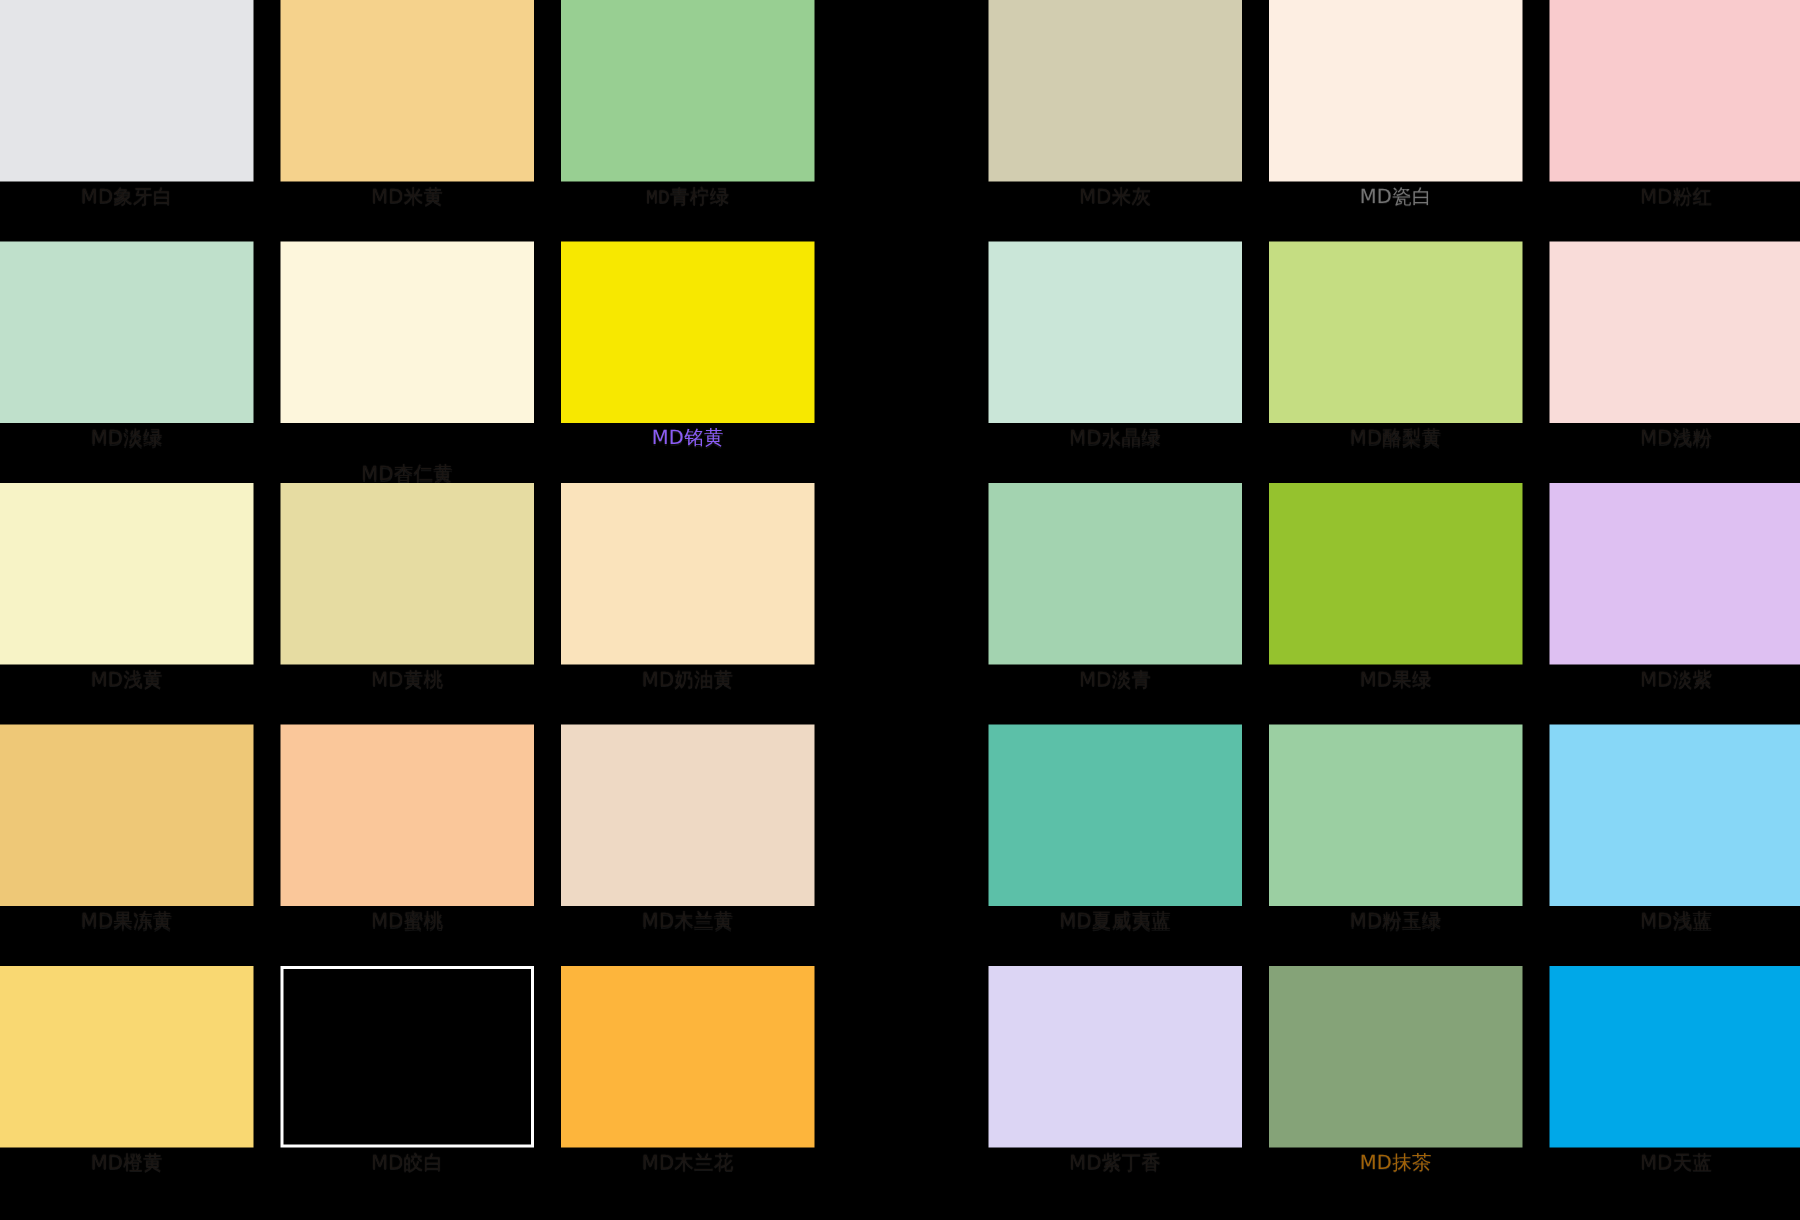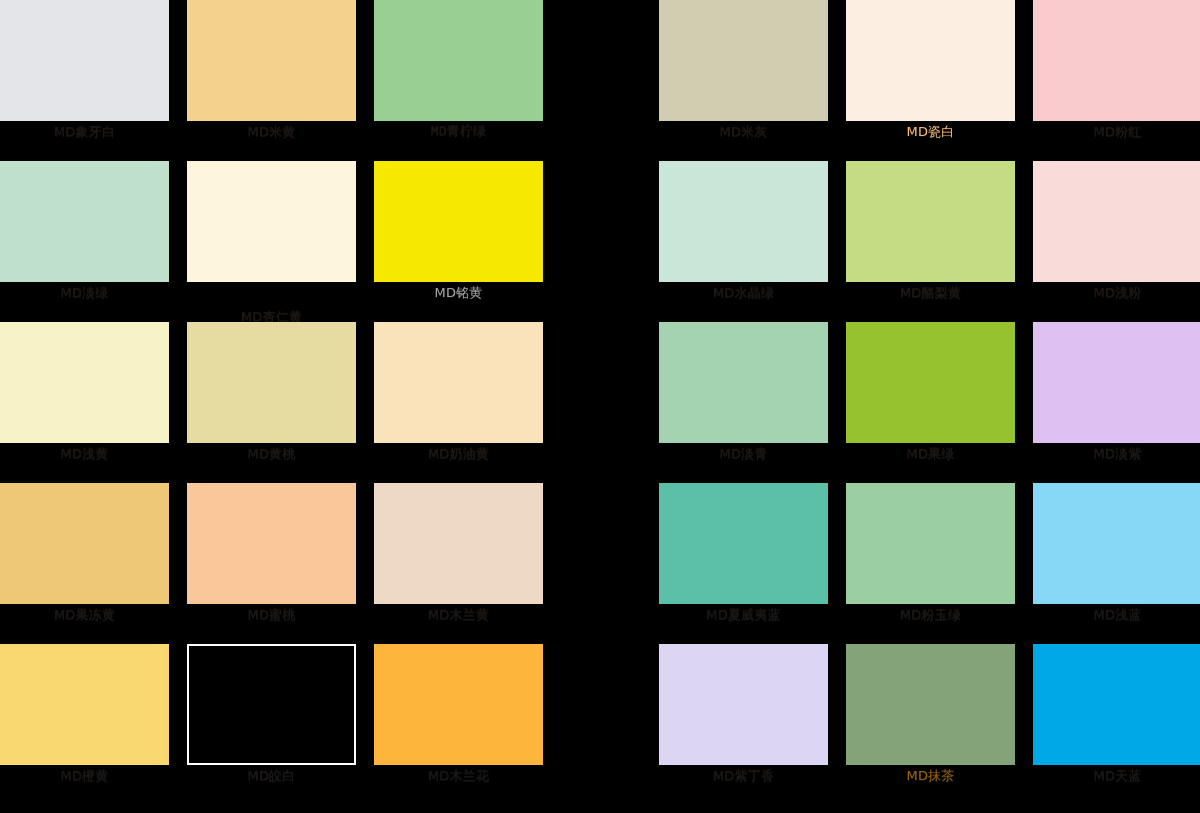--- a/index.html
+++ b/index.html
@@ -94,21 +94,21 @@
         <div class="swatch-cell col0">
           <div class="swatch-chip" style="background: rgb(191, 224, 203);"></div>
           <div class="swatch-label" style="color: rgb(26, 21, 18);">MD淡绿</div>
         </div>
         <div class="swatch-cell col1">
           <div class="swatch-chip" style="background: rgb(253, 246, 220);"></div>
           <div class="swatch-label" style="color: rgb(26, 21, 18); margin-top: 24px;">MD杏仁黄</div>
         </div>
         <div class="swatch-cell col2">
           <div class="swatch-chip" style="background: rgb(247, 232, 0);"></div>
-          <div class="swatch-label" style="color: #a3a3a3;">MD铭黄</div>
+          <div class="swatch-label" style="color: #8b5cf6;">MD铭黄</div>
         </div>
       </div>
       <div class="swatch-row">
         <div class="swatch-cell col0">
           <div class="swatch-chip" style="background: rgb(247, 243, 198);"></div>
           <div class="swatch-label" style="color: rgb(26, 21, 18);">MD浅黄</div>
         </div>
         <div class="swatch-cell col1">
           <div class="swatch-chip" style="background: rgb(230, 220, 162);"></div>
           <div class="swatch-label" style="color: rgb(26, 21, 18);">MD黄桃</div>
@@ -148,21 +148,21 @@
       </div>
     </div>
   <div class="swatch-group" id="group-right">
       <div class="swatch-row">
         <div class="swatch-cell col0">
           <div class="swatch-chip" style="background: rgb(210, 205, 176);"></div>
           <div class="swatch-label" style="color: rgb(26, 21, 18);">MD米灰</div>
         </div>
         <div class="swatch-cell col1">
           <div class="swatch-chip" style="background: rgb(253, 238, 226);"></div>
-          <div class="swatch-label" style="color: #fdba74;">MD瓷白</div>
+          <div class="swatch-label" style="color: #737373;">MD瓷白</div>
         </div>
         <div class="swatch-cell col2">
           <div class="swatch-chip" style="background: rgb(249, 203, 205);"></div>
           <div class="swatch-label" style="color: rgb(26, 21, 18);">MD粉红</div>
         </div>
       </div>
       <div class="swatch-row">
         <div class="swatch-cell col0">
           <div class="swatch-chip" style="background: rgb(202, 230, 216);"></div>
           <div class="swatch-label" style="color: rgb(26, 21, 18);">MD水晶绿</div>

